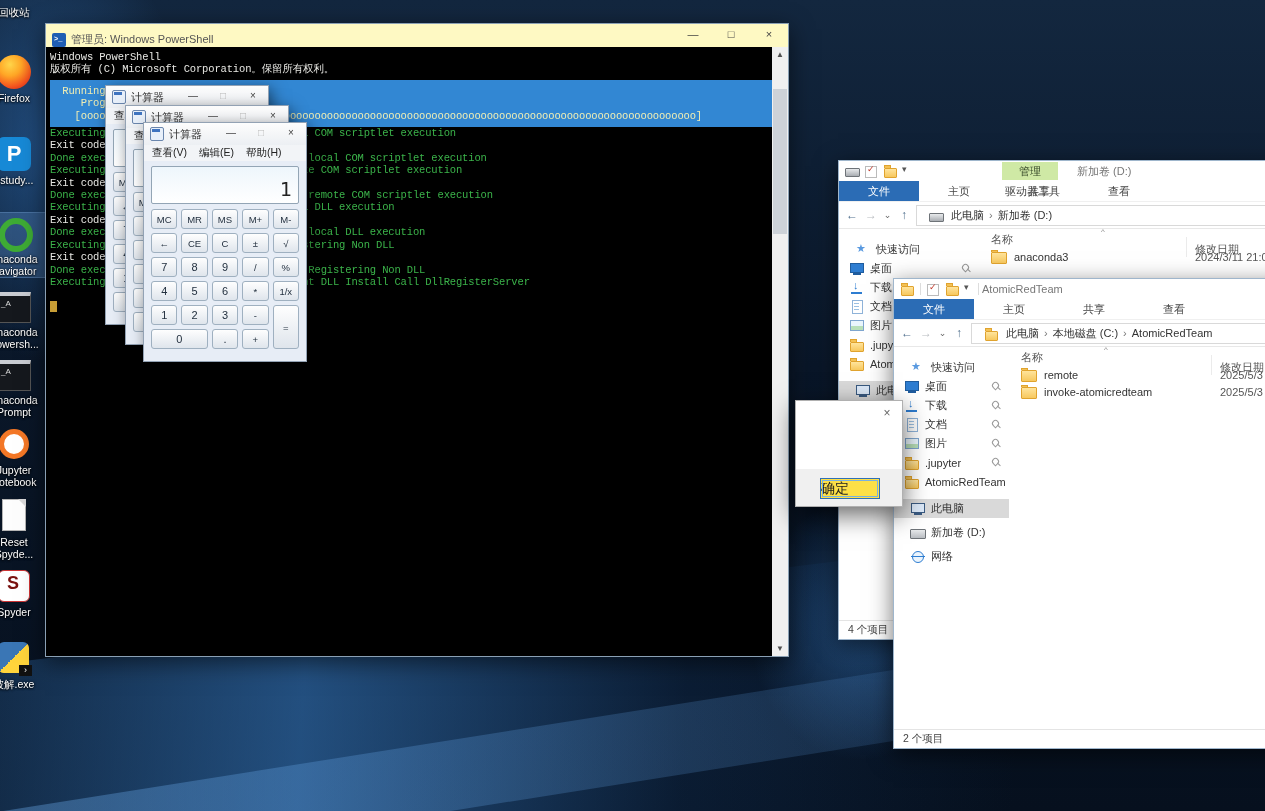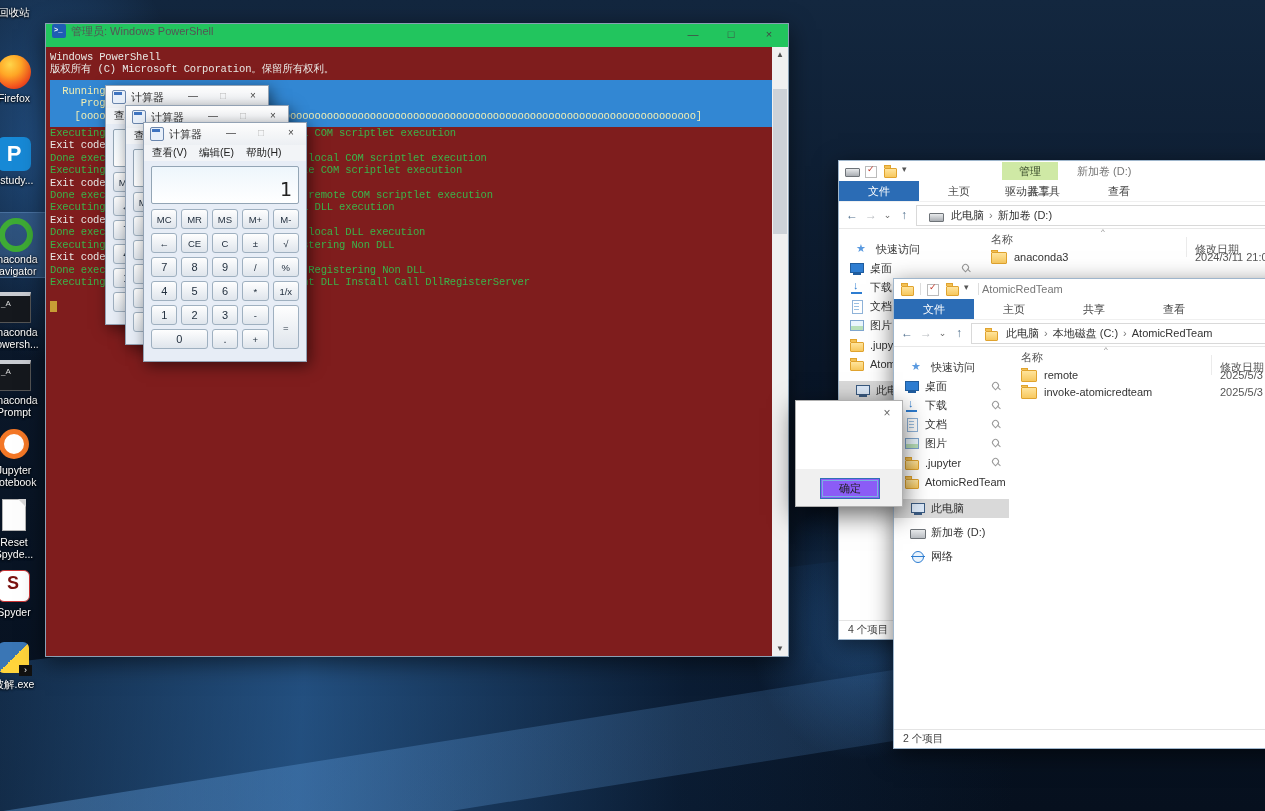--- a/index.html
+++ b/index.html
@@ -44,27 +44,27 @@
   .ic-spyder::before{content:"";position:absolute;left:3px;top:3px;width:30px;height:30px;background:#fff;border-radius:6px;border:1px solid #c33}
   .ic-spyder::after{content:"S";position:absolute;left:3px;top:6px;width:30px;color:#7a1210;font-weight:bold;font-size:18px}
   .ic-python::before{content:"";position:absolute;left:3px;top:3px;width:31px;height:31px;border-radius:6px;
       background:linear-gradient(135deg,#3a76b5 0 50%,#ffd43b 50% 100%)}
   .ic-python::after{content:"›";position:absolute;right:1px;bottom:1px;width:13px;height:11px;background:#111;color:#fff;
       font-size:9px;line-height:10px}
   
   .win{position:absolute;background:#fff;border:1px solid #9fb6cc;box-shadow:0 6px 22px rgba(0,0,0,.55)}
   
   #ps{left:45px;top:23px;width:742px;height:632px;z-index:2;border:1px solid #8aa0b4}
-  .ps-title{height:31px;background:#22c55e;display:flex;position:relative}
+  .ps-title{height:31px;background:#fef9c3;display:flex;align-items:center;position:relative}
   .ps-ico{width:14px;height:14px;margin:0 5px 0 6px;background:#1e5db3;border-radius:2px;position:relative;flex:none}
   .ps-ico::before{content:">_";position:absolute;left:2px;top:2px;color:#fff;font-size:7px;font-weight:bold;font-family:"Liberation Mono",monospace}
   .ps-title-text{font-size:11px;color:#555}
   .wbtns{position:absolute;right:0;top:0;height:23px;display:flex}
   .wbtn{width:38px;height:23px;text-align:center;line-height:21px;font-size:11px;color:#444}
-  .ps-body{position:absolute;left:0;top:23px;right:0;bottom:0;background:#7f1d1d;overflow:hidden}
+  .ps-body{position:absolute;left:0;top:23px;right:0;bottom:0;background:#000000;overflow:hidden}
   .console{position:absolute;left:4px;top:4px;right:20px;font-family:"Liberation Mono","DejaVu Sans Mono",monospace;
            font-size:10.5px;line-height:12.4px;letter-spacing:-.15px}
   .cline{white-space:pre;min-height:12.4px}
   .lw{color:#e8e8e4}
   .lg{color:#3bb34a}
   .lp{background:#3287d3;color:#f0eeb4;margin-right:-4px}
   .lp-f{padding-top:5px;margin-top:4px}
   .lp-l{padding-bottom:5px}
   .lcur::before{content:"";display:inline-block;width:7px;height:11px;background:#c79d35;vertical-align:-2px}
   .ps-scroll{position:absolute;right:0;top:0;bottom:0;width:16px;background:#f0f0f0}
@@ -175,22 +175,22 @@
   .fo::before{content:"";position:absolute;left:-1px;top:-3px;width:5px;height:1px;background:#f3c155;border:1px solid #e0a32e;border-bottom:0}
   .fdate{position:absolute;color:#555}
   #ex1 .fdate{left:216px}
   #ex2 .fdate{left:211px}
   .estatus{position:absolute;bottom:0;left:0;right:0;height:18px;border-top:1px solid #e4e4e4;font-size:10.5px;
            color:#444;line-height:17px;padding-left:9px;background:#fff}
   
   #dlg{left:795px;top:400px;width:106px;height:105px;z-index:9;border:1px solid #b0b0b0;box-shadow:0 8px 24px rgba(0,0,0,.6)}
   .dlg-x{position:absolute;right:4px;top:4px;width:22px;height:18px;text-align:center;line-height:17px;font-size:12px;color:#666}
   .dlg-foot{position:absolute;left:0;right:0;bottom:0;height:37px;background:#f0f0f0}
-  .dlg-ok{position:absolute;left:24px;top:9px;width:58px;height:19px;background:#8b5cf6;border:1px solid #2f6fb5;
-          outline:1px solid #79b1e2;outline-offset:-3px;text-align:center;line-height:18px;font-size:11px;color:#222}
+  .dlg-ok{position:absolute;left:24px;top:9px;width:58px;height:19px;background:#fde047;border:1px solid #2f6fb5;
+          outline:1px solid #79b1e2;outline-offset:-3px;line-height:18px;font-size:14px;color:#222}
 </style>
 </head>
 <body>
 
 <div class="beam glowL"></div>
 <div class="beam glowR"></div>
 <div class="beam beam1"></div>
 <div class="beam beam2"></div>
 
 <div class="dicons">

